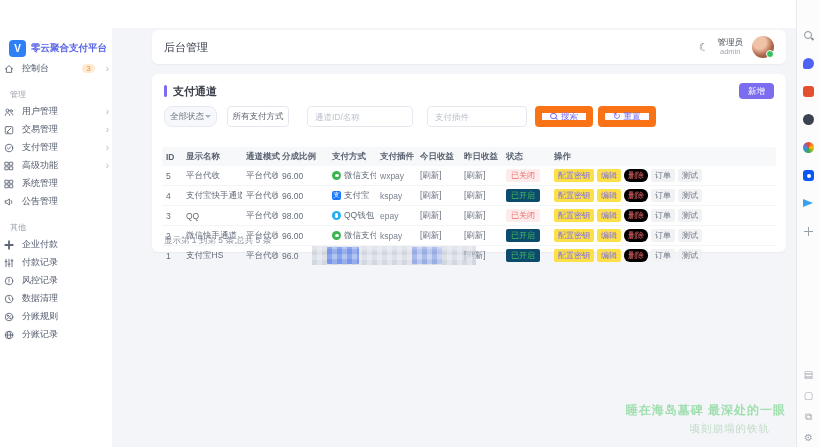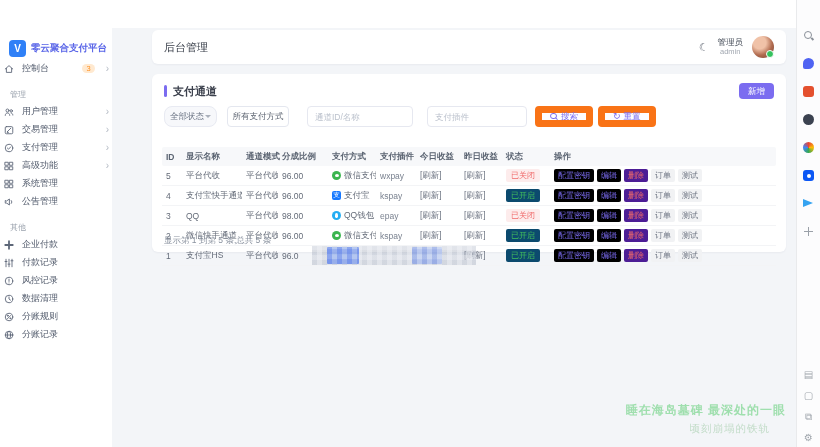--- a/index.html
+++ b/index.html
@@ -97,22 +97,22 @@
   .pm.wechat{background:#3bb54f;border-radius:50%;}
   .pm.wechat::after{content:"";width:4px;height:3px;background:#fff;border-radius:50%;}
   .pm.alipay{background:#1678ff;border-radius:2px;color:#fff;font-size:6.5px;line-height:1;}
   .pm.qq{background:#25aef3;border-radius:50%;}
   .pm.qq::after{content:"";width:3px;height:4.5px;background:#fff;border-radius:50% 50% 40% 40%;}
   .st{display:inline-block;padding:1.5px 5px;border-radius:2px;font-size:8px;line-height:1.2;}
   .st-on{background:#0c4a6e;color:#43c05c;}
   .st-off{background:#fdecec;color:#f06a6a;}
   .ops{display:flex;gap:3px;align-items:center;}
   .op{padding:1.5px 4px;border-radius:2px;font-size:8px;line-height:1.2;cursor:pointer;white-space:nowrap;}
-  .op-purple{background:#000000;color:#7b6cf0;}
-  .op-red{background:#4c1d95;color:#f06a6a;}
+  .op-purple{background:#fde047;color:#7b6cf0;}
+  .op-red{background:#000000;color:#f06a6a;border-radius:6px;}
   .op-gray{background:#f1f2f4;color:#6b7280;}
   
   .mosaic{position:absolute;left:150px;top:0;width:160px;height:100%;z-index:2;
     background-image:
       repeating-linear-gradient(90deg,rgba(145,155,175,.18) 0 5px,rgba(225,228,235,.55) 5px 10px),
       repeating-linear-gradient(0deg,rgba(160,168,185,.22) 0 5px,rgba(235,237,242,.6) 5px 10px);}
   .mosaic-blue{position:absolute;top:1px;height:17px;z-index:3;border-radius:1px;
     background-image:repeating-linear-gradient(90deg,rgba(80,120,235,.55) 0 5px,rgba(130,165,245,.35) 5px 10px),
                      repeating-linear-gradient(0deg,rgba(90,125,235,.4) 0 5px,rgba(170,195,250,.3) 5px 10px);}
   .mb1{left:165px;width:28px;}

